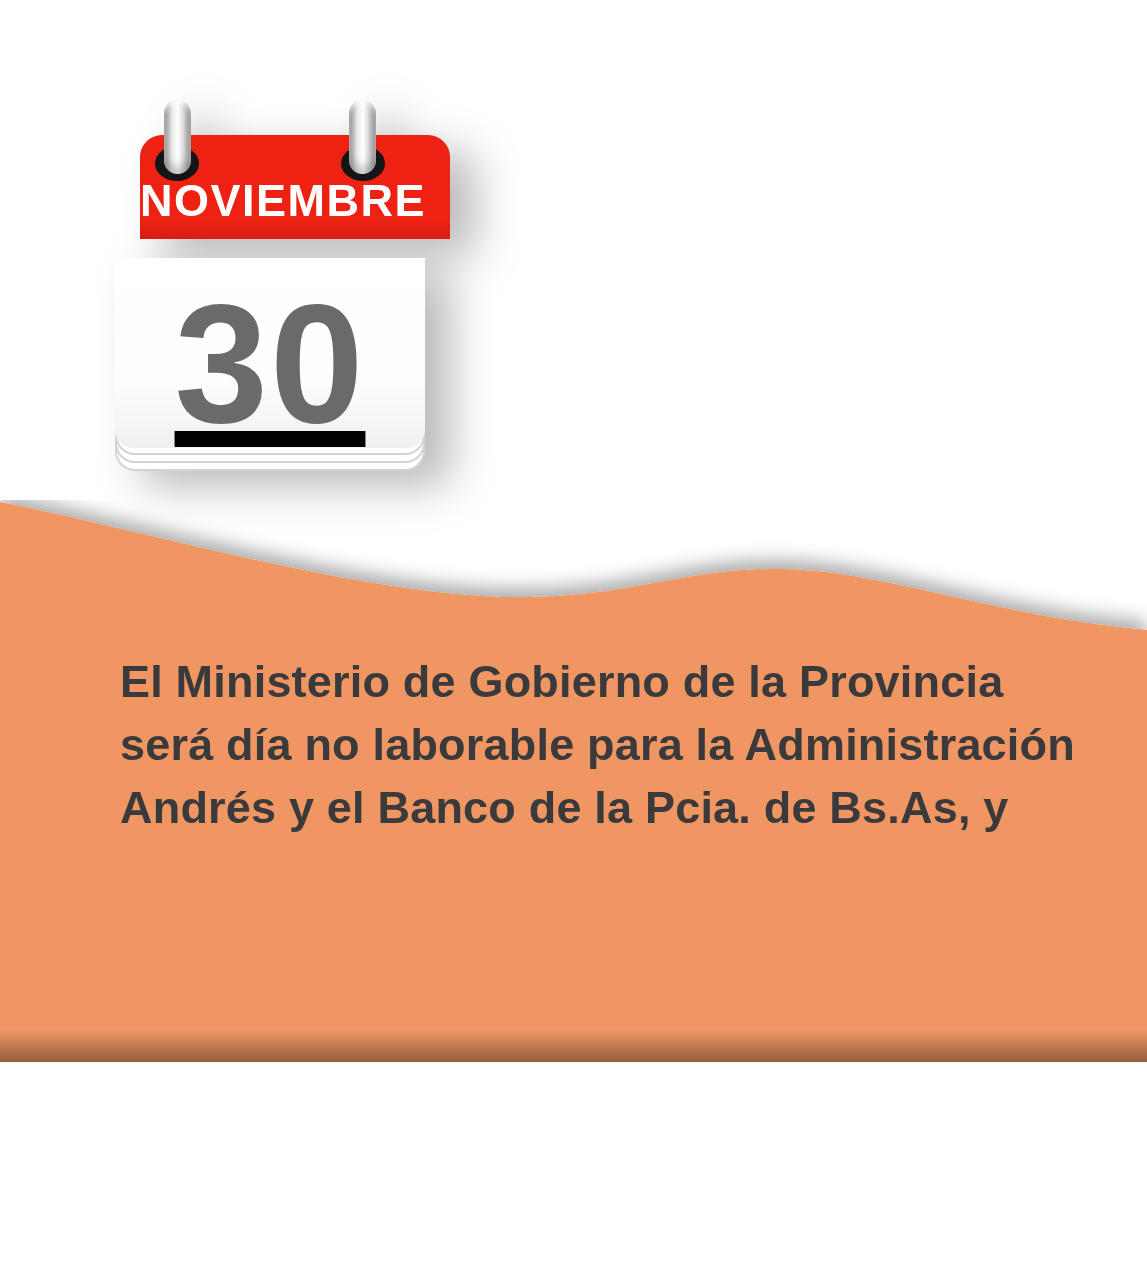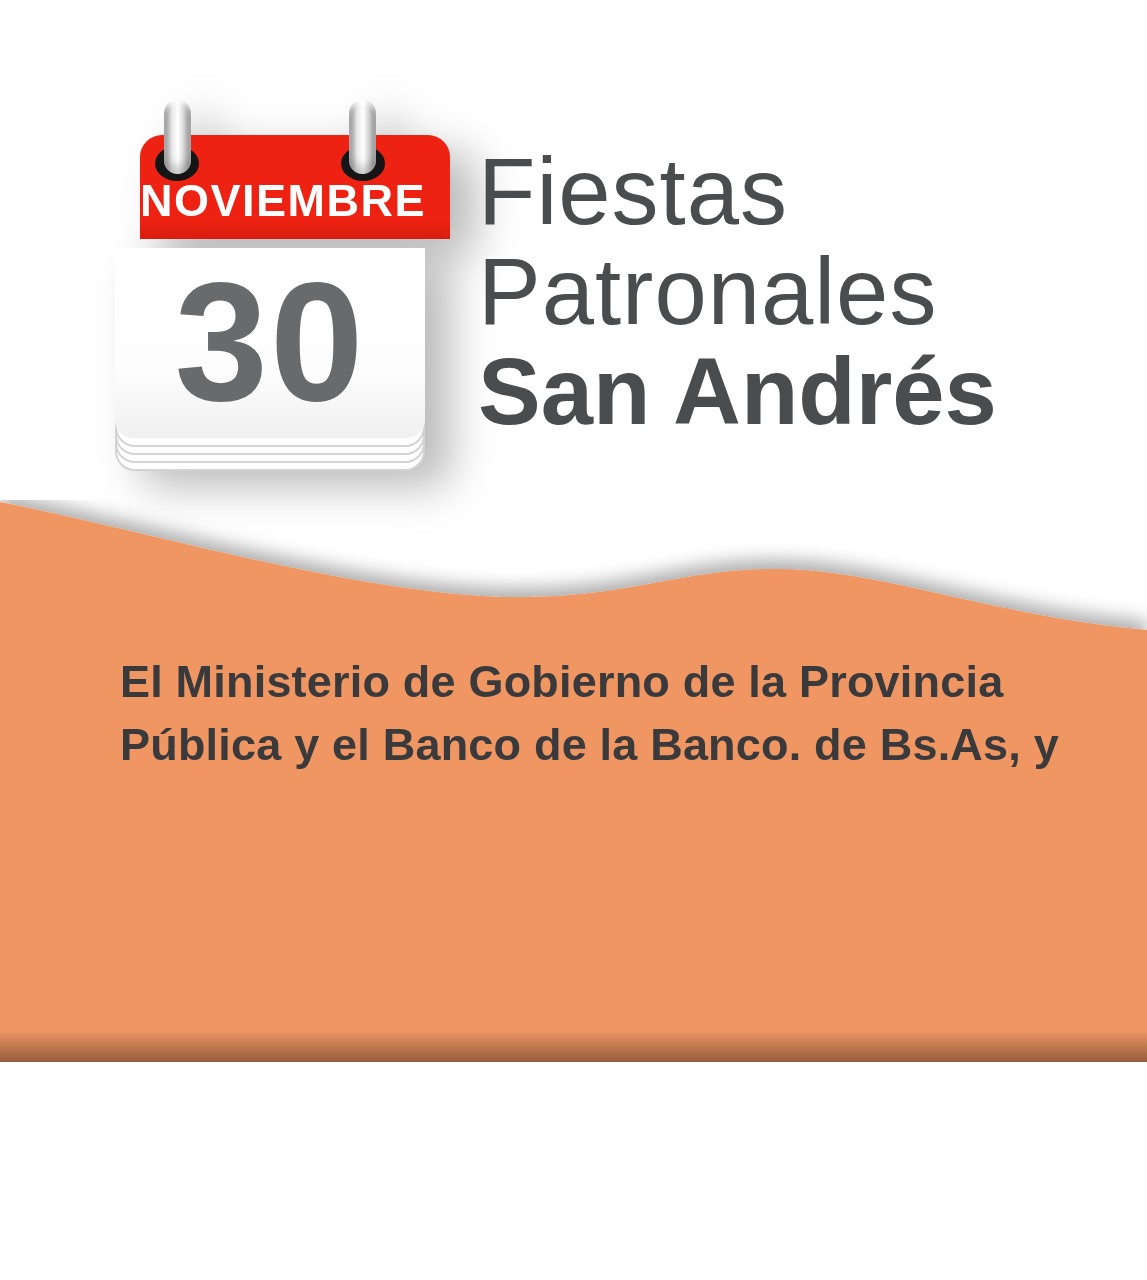--- a/index.html
+++ b/index.html
@@ -10,23 +10,23 @@
 
   
   .calendar{position:absolute;left:115px;top:100px;width:310px;height:372px;}
   .cal-card{position:absolute;inset:0;filter:drop-shadow(26px 16px 22px rgba(0,0,0,0.27));}
   .cal-page{position:absolute;left:0;right:0;top:160px;background:#ffffff;
             border:2px solid #d3d3d3;border-top:none;border-radius:0 0 20px 20px;}
   .p1{height:185px;z-index:4;}
   .p2{height:193px;z-index:3;}
   .p3{height:201px;z-index:2;}
   .p4{height:209px;z-index:1;}
-  .cal-white{position:absolute;left:0;top:148px;width:310px;height:190px;z-index:5;
+  .cal-white{position:absolute;left:0;top:158px;width:310px;height:190px;z-index:5;
              background:linear-gradient(180deg,#ffffff 0%,#fdfdfd 65%,#f0f0f0 100%);
-             border-radius:0 0 18px 18px;display:flex;align-items:flex-start;justify-content:center;}
+             border-radius:0 0 18px 18px;display:flex;align-items:flex-end;justify-content:center;text-decoration:underline;}
   .cal-day{font-size:168px;font-weight:700;color:var(--day-gray);line-height:1;padding-top:10px;letter-spacing:2px;}
   .cal-red{position:absolute;left:0;top:35px;width:310px;height:104px;z-index:6;
            background:linear-gradient(180deg,var(--calendar-red) 0%,var(--calendar-red) 82%,#d81d10 100%);
            border-radius:22px 22px 0 0;display:flex;align-items:flex-end;justify-content:flex-start;margin-left:25px;}
   .cal-month{color:#ffffff;font-size:45px;font-weight:800;letter-spacing:1.5px;padding-bottom:12px;}
   .hole{position:absolute;top:46px;width:44px;height:35px;background:#151515;border-radius:50%;z-index:7;}
   .hole1{left:40px;}
   .hole2{left:226px;}
   .ring{position:absolute;top:0;width:27px;height:74px;z-index:8;border-radius:14px;
         background:linear-gradient(to right,#8f8f8f 0%,#e9e9e9 30%,#ffffff 52%,#d8d8d8 72%,#8c8c8c 100%);
@@ -72,44 +72,40 @@
       <div class="cal-red">
         <span class="cal-month">NOVIEMBRE</span>
       </div>
       <div class="hole hole1"></div>
       <div class="hole hole2"></div>
       <div class="ring ring1"></div>
       <div class="ring ring2"></div>
     </div>
   </div>
 
-  <div class="title">
-    <div class="t-line t-light">Fiestas</div>
-    <div class="t-line t-light">Patronales</div>
-    <div class="t-line t-bold">San Andrés</div>
-  </div>
 
   <svg class="wave" viewBox="0 0 1147 162" preserveAspectRatio="none">
     <defs>
       <filter id="waveShadow" x="-20%" y="-60%" width="140%" height="220%">
         <feDropShadow dx="0" dy="-9" stdDeviation="9" flood-color="#000000" flood-opacity="0.32"></feDropShadow>
       </filter>
     </defs>
     <path fill="#ef9662" filter="url(#waveShadow)" d="M 0 2
              C 150 32, 330 86, 480 96
              C 620 104, 672 68, 780 69
              C 882 70, 992 116, 1147 130
              L 1147 162 L 0 162 Z"></path>
   </svg>
   <div class="orange-block"></div>
   <div class="orange-shade"></div>
 
   <div class="announce">
     <div class="a-line">El Ministerio de Gobierno de la Provincia</div>
-    <div class="a-line">Pública y el Banco de la Banco. de Bs.As, y</div>
+    <div class="a-line">será día no laborable para la Administración</div>
+    <div class="a-line">Andrés y el Banco de la Pcia. de Bs.As, y</div>
   </div>
 
   <div class="footer">
     
     
     
     
   </div>
 
 </div>

